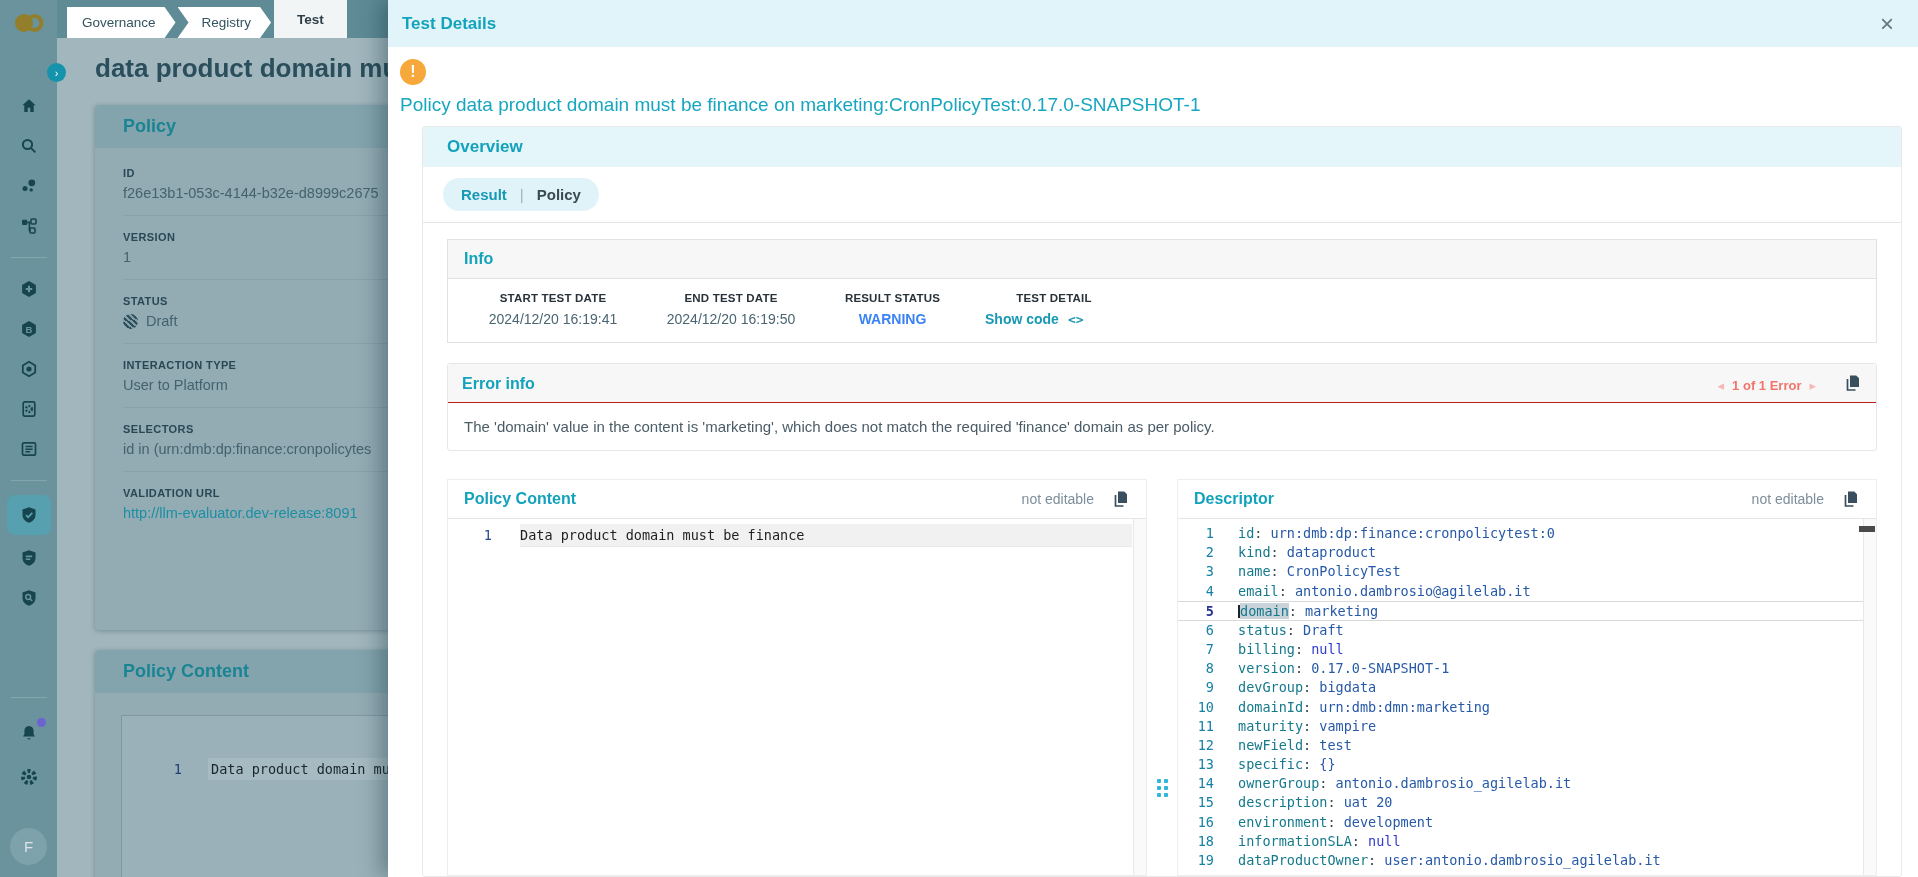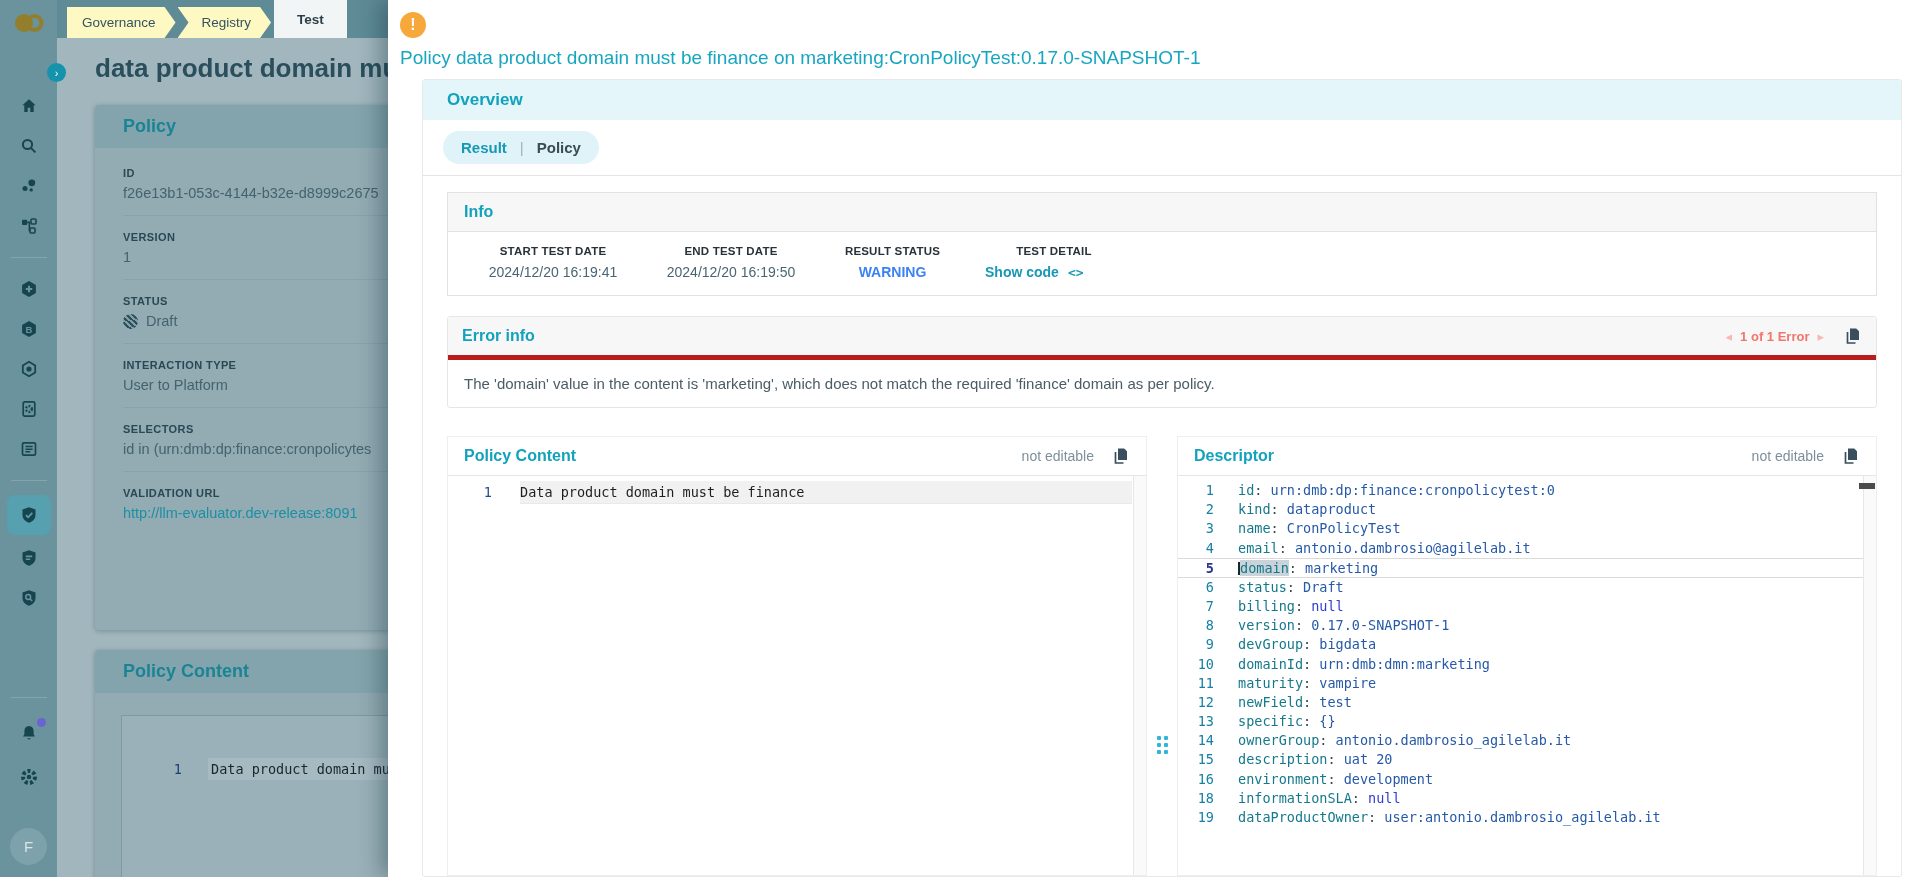--- a/index.html
+++ b/index.html
@@ -13,21 +13,21 @@
   .side-icons{display:flex;flex-direction:column;align-items:center;gap:6px;width:100%;margin-top:50px;}
   .side-btn{--ko:#6A939E;width:40px;height:34px;display:flex;align-items:center;justify-content:center;color:#17454F;border-radius:8px;background:none;border:none;cursor:pointer;}
   .side-btn.active{--ko:#57A0AF;background:#57A0AF;width:44px;height:40px;}
   .side-div{width:36px;border-top:1px solid #83A5AE;margin:8px 0;}
   .side-bottom{margin-top:auto;display:flex;flex-direction:column;align-items:center;gap:10px;padding-bottom:12px;width:100%;}
   .bell-wrap{position:relative;}
   .bell-dot{position:absolute;right:3px;top:2px;width:9px;height:9px;border-radius:50%;background:#6C63D2;}
   .avatar{width:37px;height:37px;border-radius:50%;background:#7EA2AB;color:#D9E4E8;display:flex;align-items:center;justify-content:center;font-size:15px;margin-top:24px;cursor:pointer;}
 
   .topbar{position:absolute;left:57px;right:0;top:0;height:38px;background:#5E8B96;display:flex;align-items:flex-end;padding-left:10px;z-index:1;}
-  .tab{height:31px;padding:0 20px 0 15px;display:flex;align-items:center;font-size:13.5px;color:#33535F;background:#fef9c3;clip-path:polygon(0 0,calc(100% - 11px) 0,100% 50%,calc(100% - 11px) 100%,0 100%);cursor:pointer;}
+  .tab{height:31px;padding:0 20px 0 15px;display:flex;align-items:center;font-size:13.5px;color:#33535F;background:#ffffff;clip-path:polygon(0 0,calc(100% - 11px) 0,100% 50%,calc(100% - 11px) 100%,0 100%);cursor:pointer;}
   .tab + .tab{margin-left:2px;clip-path:polygon(0 0,calc(100% - 11px) 0,100% 50%,calc(100% - 11px) 100%,0 100%,11px 50%);padding-left:24px;}
   .tab.active{background:#F2F5F5;color:#2D3E48;height:38px;clip-path:none;margin-left:3px;padding:0 23px;font-weight:700;}
 
   .page{position:absolute;left:57px;top:38px;right:0;bottom:0;z-index:1;}
   .page-title{position:absolute;left:38px;top:15px;font-size:26px;font-weight:700;color:#2A4E5C;white-space:nowrap;}
   .card{position:absolute;left:38px;width:640px;background:#93ABB3;border-radius:4px;box-shadow:0 1px 5px rgba(15,45,56,.3);overflow:hidden;}
   .card-policy{top:67px;height:525px;}
   .card-pcontent{top:612px;height:250px;}
   .card-head{background:#84A4AD;padding:11px 28px;font-size:18px;font-weight:700;color:#1A8494;}
   .fields{padding:4px 28px 0;}
@@ -62,21 +62,21 @@
   .inf-head{background:#F7F7F7;border-bottom:1px solid #E2E2E2;padding:10px 16px;font-size:16px;font-weight:700;color:#13A2BC;}
   .inf-body{display:flex;padding:13px 16px 15px;}
   .if{width:178px;text-align:center;}
   .if.w-s{width:145px;}
   .if-label{font-size:11.5px;font-weight:700;color:#28323A;letter-spacing:.2px;}
   .if-value{font-size:14px;color:#4A6572;margin-top:7px;}
   .if-value.warning{color:#3b82f6;font-weight:600;}
   .if-value.link{color:#1798B4;font-weight:700;display:flex;gap:9px;align-items:center;padding-left:4px;cursor:pointer;margin-left:16px;}
   .codeglyph{font-family:"DejaVu Sans Mono",monospace;font-weight:700;font-size:13px;}
   .err-card{margin:20px 24px 0;border:1px solid #E6E6E6;border-radius:3px;flex:none;}
-  .err-head{background:#F7F7F7;border-bottom:5px solid #b91c1c;padding:9px 14px;display:flex;align-items:center;}
+  .err-head{background:#F7F7F7;border-bottom:1px solid #b91c1c;padding:9px 14px;display:flex;align-items:flex-end;gap:8px;}
   .err-title{flex:1;font-size:16px;font-weight:700;color:#13A2BC;}
   .err-nav{display:flex;align-items:center;gap:8px;color:#F0756B;font-size:13px;font-weight:700;}
   .err-arrow{color:#F5B8B3;font-size:13px;background:none;border:none;cursor:pointer;}
   .copy-btn{color:#3A4F5E;margin-left:18px;display:flex;background:none;border:none;cursor:pointer;}
   .err-body{padding:15px 16px;font-size:15px;color:#4A5C66;}
   .code-row{margin:28px 24px 0;flex:1;min-height:0;display:flex;}
   .panel{border:1px solid #EEEEEE;display:flex;flex-direction:column;min-height:0;}
   .panel.left{width:700px;flex:none;}
   .panel.right{flex:1;justify-content:center;}
   .panel-head{display:flex;align-items:center;padding:9px 16px;flex:none;}
@@ -275,20 +275,24 @@
           <div class="pc-line">
             <span class="pc-ln">1</span>
             <span class="pc-text">Data product domain must be finance</span>
           </div>
         </div>
     </div>
   </section>
 </main>
 
 <div class="drawer">
+  <header class="d-head">
+    <span class="d-title">Test Details</span>
+    <button class="d-close">×</button>
+  </header>
 
   <div class="d-alert">
     <div class="warn-ico">!</div>
     <div class="d-alert-msg">Policy data product domain must be finance on marketing:CronPolicyTest:0.17.0-SNAPSHOT-1</div>
   </div>
 
   <section class="ov-card">
     <div class="ov-head">Overview</div>
 
     <div class="pill-row">

